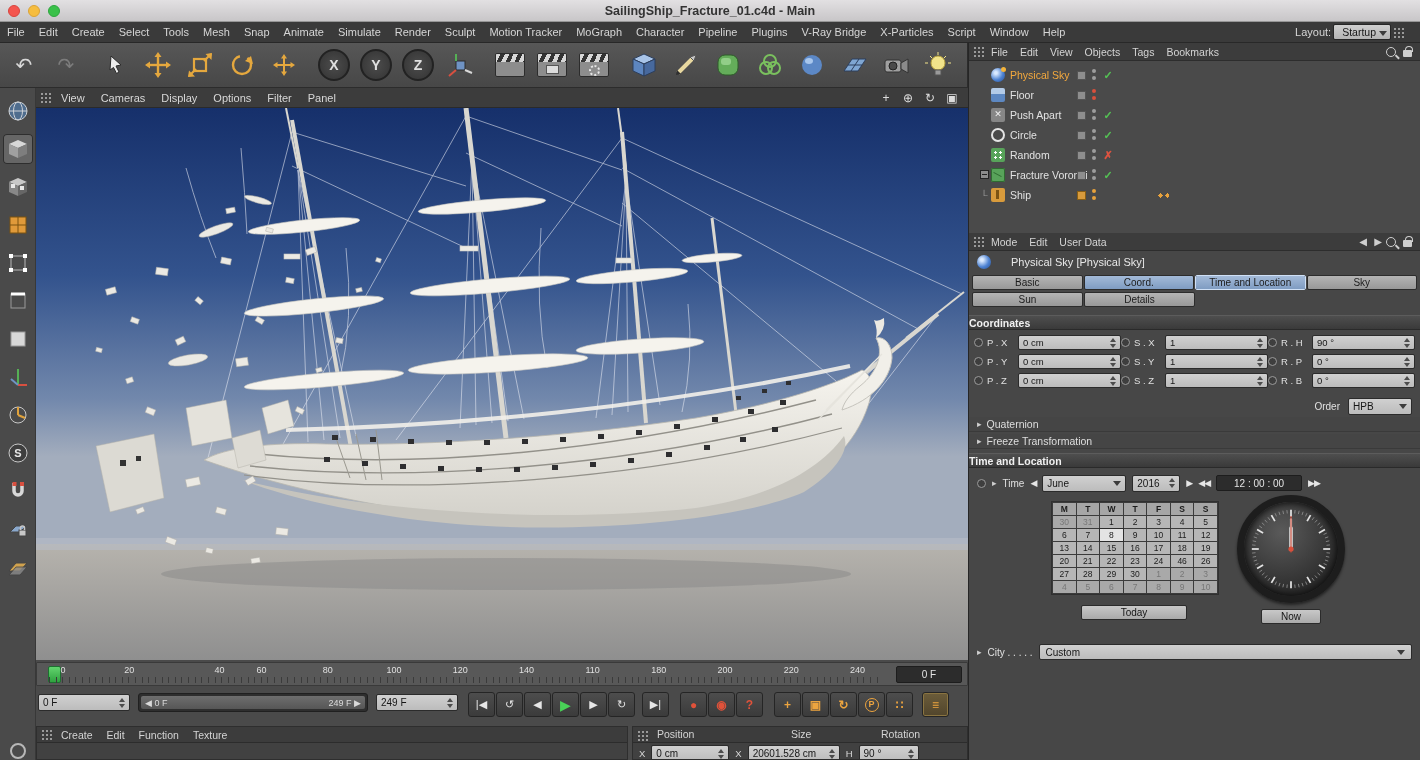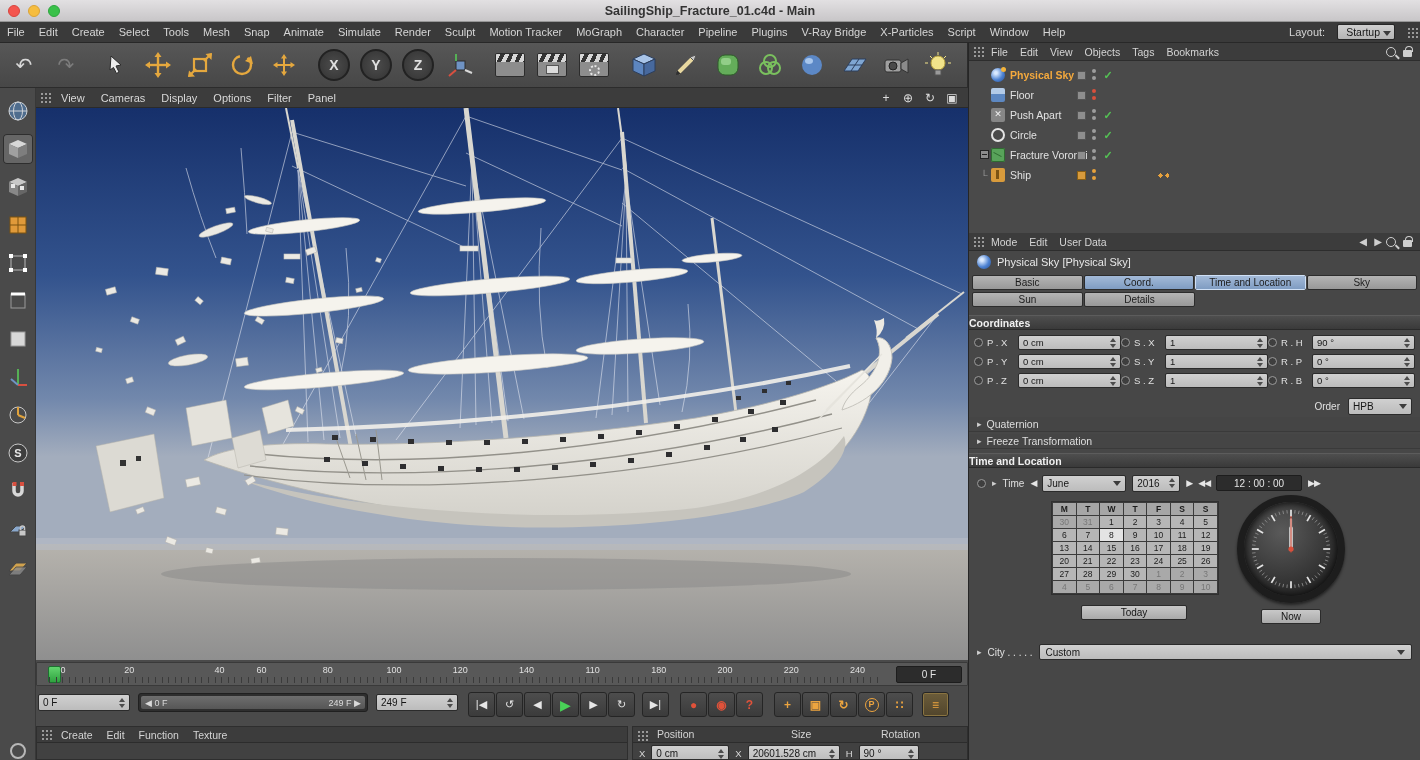--- a/index.html
+++ b/index.html
@@ -11,21 +11,21 @@
   .tl{width:12px;height:12px;border-radius:50%;margin-left:8px;flex:0 0 auto}
   .tl-red{background:#f4554e;border:1px solid #d8443e}
   .tl-yel{background:#f6bd3f;border:1px solid #dba336}
   .tl-grn{background:#3ac14a;border:1px solid #2ea63f}
   #win-title{position:absolute;left:0;right:0;text-align:center;font-size:12.5px;color:#333;font-weight:bold}
   
   #menubar{position:absolute;left:0;top:22px;width:1420px;height:21px;background:#3a3a3a;
     border-bottom:1px solid #282828;display:flex;align-items:center;font-size:11px;color:#d6d6d6}
   #menu-items{display:flex;align-items:center}
   .menu-item{padding:0 7px;white-space:nowrap}
-  #layout-area{margin-left:auto;display:flex;align-items:center;gap:12px;padding-right:2px}
+  #layout-area{margin-left:auto;display:flex;align-items:center;gap:2px;padding-right:16px}
   #layout-value{background:linear-gradient(#cfcfcf,#b4b4b4);color:#161616;border:1px solid #262626;
     border-radius:2px;font-size:10.5px;padding:1px 14px 1px 8px;position:relative}
   #layout-value .dd{position:absolute;right:3px;top:6px}
   .gridicon{width:11px;height:11px;background:radial-gradient(#9a9a9a 1px,transparent 1.2px);background-size:4px 4px}
   
   #toolbar{position:absolute;left:0;top:43px;width:968px;height:45px;
     background:linear-gradient(#575757,#474747);border-bottom:1px solid #2c2c2c;border-right:1px solid #2c2c2c;
     display:flex;align-items:center;padding:0 4px;gap:2px}
   .ttile{width:40px;height:40px;border-radius:4px;display:flex;align-items:center;justify-content:center;flex:0 0 auto}
   .tsep{width:6px;height:34px;flex:0 0 auto}
@@ -124,36 +124,36 @@
   .ic-push-apart{background:#868686}
   .ic-push-apart::after{content:"✕";position:absolute;inset:0;color:#eee;font-size:9px;text-align:center;line-height:13px}
   .ic-circle{border:2px solid #e4e4e4;border-radius:50%;background:transparent}
   .ic-random{background:#58a35a}
   .ic-random::after{content:"";position:absolute;inset:2px;background:radial-gradient(#fff 1px,transparent 1.2px);background-size:5px 5px}
   .ic-fracture-voronoi{background:#58a35a;box-shadow:inset 0 0 0 1px #2f6b31}
   .ic-fracture-voronoi::after{content:"";position:absolute;left:2px;top:6px;width:9px;height:1px;background:#2f6b31;transform:rotate(28deg)}
   .ic-ship{background:#d89b3c;border-radius:2px}
   .ic-ship::after{content:"";position:absolute;left:5px;top:2px;width:3px;height:9px;background:#7c5413}
   .obj-label{margin-right:6px;white-space:nowrap}
-  .om-sel .obj-label{color:#f4a93d;font-weight:bold}
+  .om-sel .obj-label{color:#f4a93d;font-weight:normal}
   .obj-ctrls{position:absolute;left:108px;display:flex;align-items:center;gap:6px}
   .lsq{width:9px;height:9px;background:#8e8e8e;border:1px solid #545454;display:inline-block}
   .lsq-o{background:#d89b3c;border-color:#8a5f14}
   .vdots{width:4px;height:12px;display:inline-block;position:relative}
   .vdots::before{content:"";position:absolute;left:0;top:0;width:4px;height:4px;border-radius:50%;background:#9d9d9d;
     box-shadow:0 7px 0 #9d9d9d}
   .vdots-r::before{background:#d8503c;box-shadow:0 7px 0 #d8503c}
   .vdots-o::before{background:#e8a23c;box-shadow:0 7px 0 #e8a23c}
   .state{width:12px;text-align:center;font-size:11px;font-weight:bold}
   .st-check{color:#54c054}
   .st-cross{color:#e05340}
   .tagdots{position:absolute;left:188px;width:12px;height:6px;background:radial-gradient(#e8a23c 2px,transparent 2.2px);
     background-size:7px 7px;background-position:0 0}
   
-  #am-title{position:absolute;left:0;top:208px;right:0;height:22px;display:flex;align-items:center;gap:6px;
+  #am-title{position:absolute;left:0;top:208px;right:0;height:22px;display:flex;align-items:center;gap:20px;
     padding:0 8px;font-size:11px;color:#e8e8e8}
   .sky-mini{width:14px;height:14px;border-radius:50%;background:radial-gradient(circle at 35% 35%,#dcebff 10%,#4d82d2 55%,#274f92)}
   .tabs-row{position:absolute;left:3px;right:3px;height:16px;display:flex;gap:1px}
   #tabs1{top:232px}
   #tabs2{top:249px}
   .tab{width:111px;height:15px;line-height:14px;text-align:center;font-size:10px;color:#1c1c1c;
     background:linear-gradient(#b4b4b4,#989898);border:1px solid #2c2c2c;border-radius:2px}
   .tab-sel{background:linear-gradient(#a3bad8,#7f9cc2)}
   .tab-focus{outline:1.5px solid #cfe0f6;outline-offset:-1px}
   .sec-hdr{position:absolute;left:0;right:0;height:15px;background:linear-gradient(#4e4e4e,#3a3a3a);
@@ -881,20 +881,30 @@
         <span class="tree"></span>
         <span class="obj-icon ic-circle"></span>
         <span class="obj-label">Circle</span>
         <span class="obj-ctrls">
           <span class="lsq"></span>
           <span class="vdots"></span>
           <span class="state st-check">✓</span>
         </span>
       </div>
       <div class="om-row">
+        <span class="tree"></span>
+        <span class="obj-icon ic-random"></span>
+        <span class="obj-label">Random</span>
+        <span class="obj-ctrls">
+          <span class="lsq"></span>
+          <span class="vdots"></span>
+          <span class="state st-cross">✗</span>
+        </span>
+      </div>
+      <div class="om-row">
         <span class="tree"><i class="exp"></i></span>
         <span class="obj-icon ic-fracture-voronoi"></span>
         <span class="obj-label">Fracture Voronoi</span>
         <span class="obj-ctrls">
           <span class="lsq"></span>
           <span class="vdots"></span>
           <span class="state st-check">✓</span>
         </span>
       </div>
       <div class="om-row">
@@ -1122,21 +1132,21 @@
       <span class="cal-cell">15</span>
       <span class="cal-cell">16</span>
       <span class="cal-cell">17</span>
       <span class="cal-cell">18</span>
       <span class="cal-cell">19</span>
       <span class="cal-cell">20</span>
       <span class="cal-cell">21</span>
       <span class="cal-cell">22</span>
       <span class="cal-cell">23</span>
       <span class="cal-cell">24</span>
-      <span class="cal-cell">25</span>
+      <span class="cal-cell">46</span>
       <span class="cal-cell">26</span>
       <span class="cal-cell">27</span>
       <span class="cal-cell">28</span>
       <span class="cal-cell">29</span>
       <span class="cal-cell">30</span>
       <span class="cal-cell cal-out">1</span>
       <span class="cal-cell cal-out">2</span>
       <span class="cal-cell cal-out">3</span>
       <span class="cal-cell cal-out">4</span>
       <span class="cal-cell cal-out">5</span>

